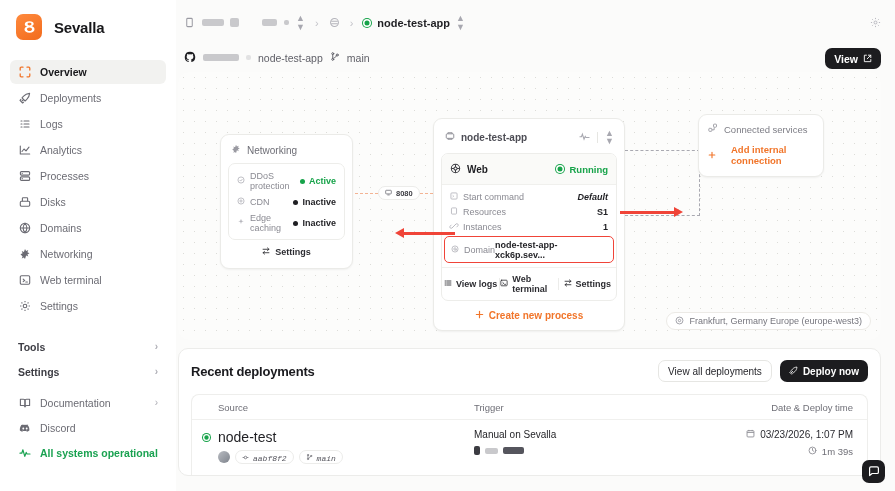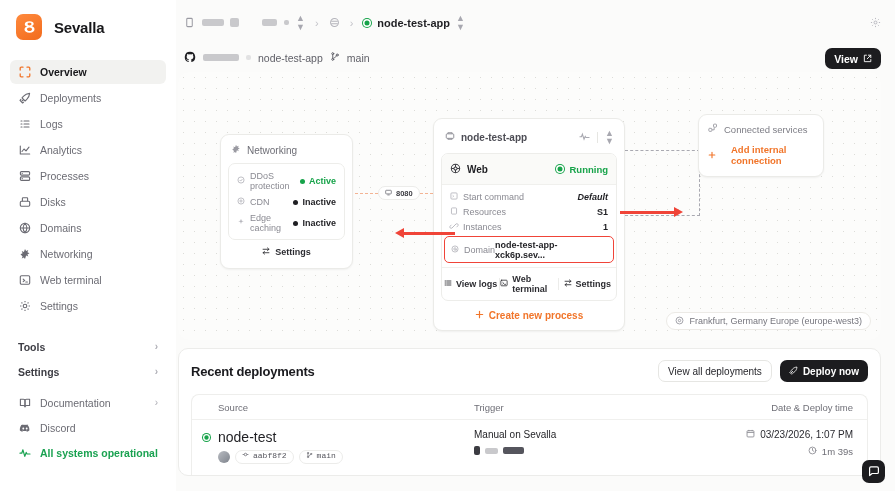--- a/index.html
+++ b/index.html
@@ -182,23 +182,23 @@
   .tbl-head { display: flex; align-items: center; height: 25px; padding: 0 14px 0 26px;
     font-size: 9.5px; color: #6f6f77; border-bottom: 1px solid #f0f0ee; }
   .c-src { width: 256px; }
   .c-trg { flex: 1; }
   .c-dat { width: 150px; text-align: right; }
   .tbl-row { display: flex; align-items: flex-start; padding: 9px 14px 11px 26px; position: relative; }
   .row-dot { position: absolute; left: 11px; top: 14px; width: 7px; height: 7px; border-radius: 50%;
     background: #17a34a; box-shadow: inset 0 0 0 1.3px #fff, 0 0 0 1px #17a34a; }
   .src-name { font-size: 14px; color: #1f1f23; }
   .src-meta { display: flex; align-items: center; gap: 5px; margin-top: 5px; }
-  .pill { display: flex; align-items: flex-start; gap: 4px; border: 1px solid #ececea; border-radius: 9px;
+  .pill { display: flex; align-items: flex-end; gap: 4px; border: 1px solid #ececea; border-radius: 9px;
     height: 14px; padding: 0 6px; font-size: 8px; color: #55555d;
-    font-family: "Liberation Mono", monospace; }
+    font-family: "Liberation Mono", monospace; font-style: italic; }
   .av-sm { width: 12px; height: 12px; border-radius: 50%;
     background: linear-gradient(135deg,#b9bcc2,#7e838c); flex: 0 0 12px; }
   .trg-name { font-size: 10px; color: #1f1f23; }
   .trg-meta { display: flex; align-items: center; gap: 5px; margin-top: 6px; }
   .dat-line { display: flex; align-items: center; justify-content: flex-end; gap: 5px;
     font-size: 10px; color: #2b2b31; }
   .dat-line.sub { margin-top: 6px; color: #6f6f77; font-size: 9.5px; }
 
   .chat-bubble { position: absolute; right: 10px; bottom: 8px; width: 23px; height: 23px;
     border-radius: 7px; background: #1c1c1f; display: flex; align-items: center; justify-content: center; cursor: pointer; }

